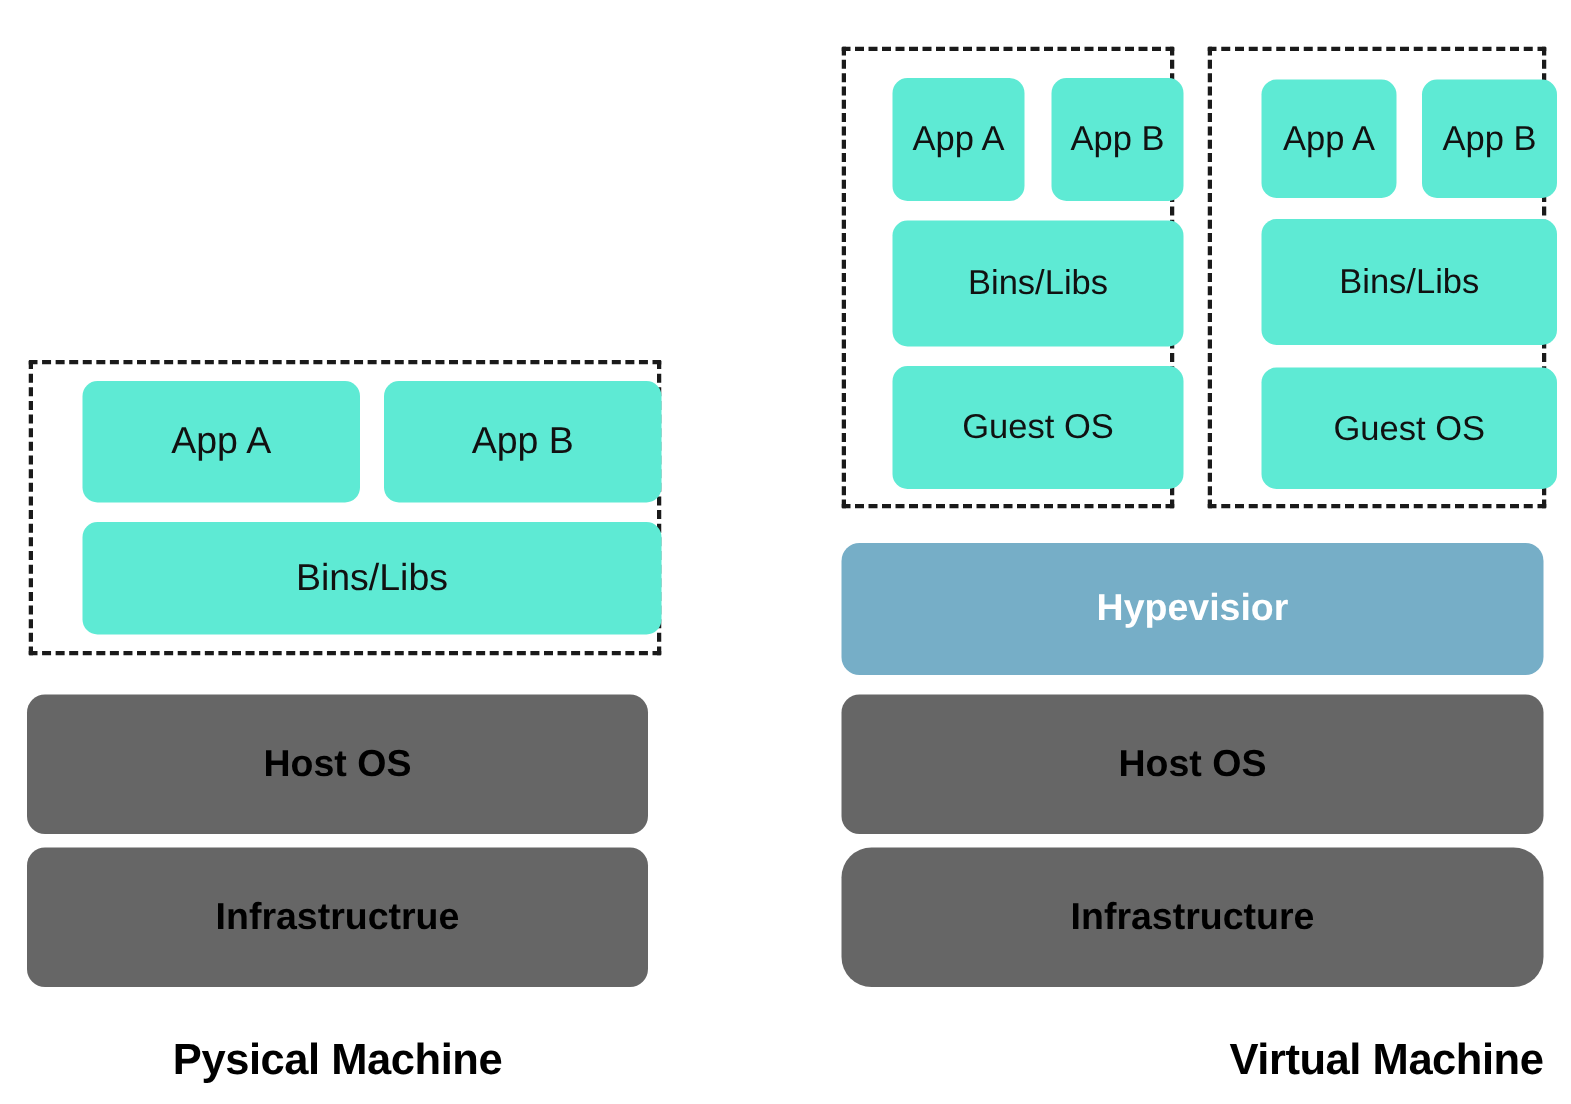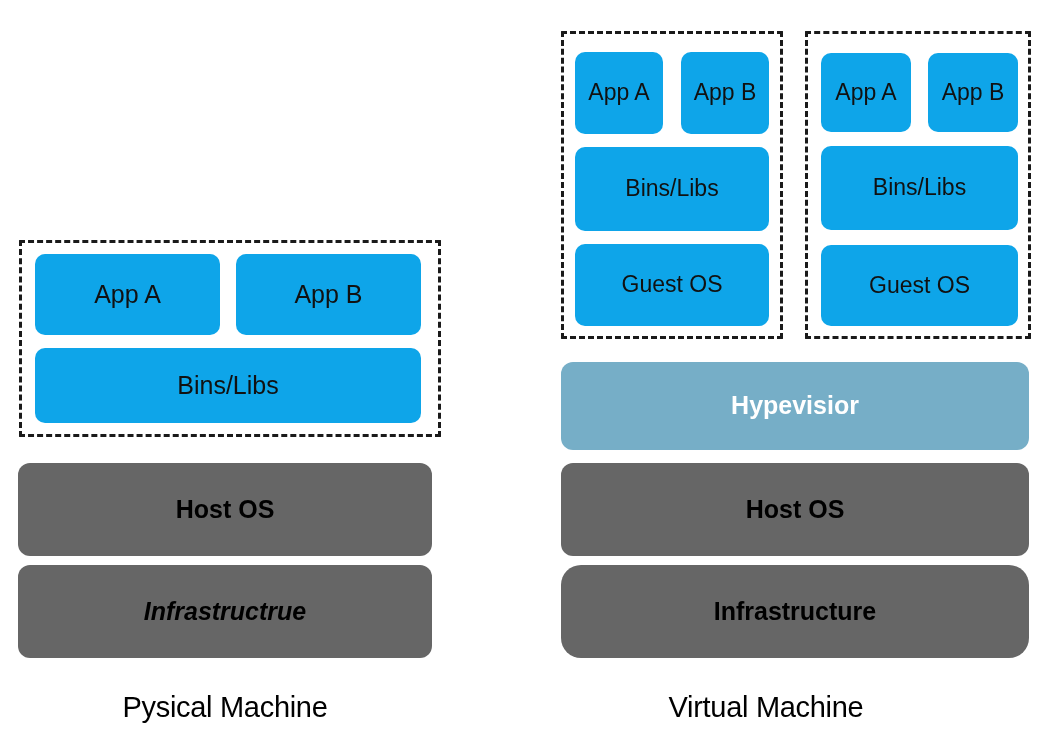--- a/index.html
+++ b/index.html
@@ -32,24 +32,25 @@
   .dashed-frame {
     position: absolute;
     box-sizing: border-box;
     border: 3px dashed #1a1a1a;
     background: transparent;
     border-radius: 1px;
   }
 
   
   .block-yellow {
-    background: #0ea5e9;
+    background: #5eead4;
     border-radius: 10px;
     color: #111111;
     font-weight: 400;
+    margin-left: 20px;
   }
 
   
   .block-gray {
     background: #666666;
     border-radius: 12px;
     color: #000000;
     font-weight: 700;
   }
 
@@ -60,21 +61,21 @@
     color: #ffffff;
     font-weight: 700;
   }
 
   
   .caption {
     position: absolute;
     box-sizing: border-box;
     text-align: center;
     color: #000000;
-    font-weight: 400;
+    font-weight: 700;
     font-size: 29px;
     letter-spacing: -0.3px;
   }
 
   
   .fs-lg   { font-size: 25px; }   
   .fs-md   { font-size: 23px; }   
   .fs-bold { font-size: 25px; }   
 </style>
 </head>
@@ -91,21 +92,21 @@
 </div>
 
 <div class="node block-yellow fs-lg" style="left:35px; top:348px; width:386px; height:75px;">
   <span>Bins/Libs</span>
 </div>
 
 <div class="node block-gray fs-bold" style="left:18px; top:463px; width:414px; height:93px;">
   <span>Host OS</span>
 </div>
 
-<div class="node block-gray fs-bold" style="left:18px; top:565px; width:414px; height:93px;font-style:italic;">
+<div class="node block-gray fs-bold" style="left:18px; top:565px; width:414px; height:93px;">
   <span>Infrastructrue</span>
 </div>
 
 <div class="caption" style="left:18px; top:691px; width:414px;">Pysical Machine</div>
 
 <div class="dashed-frame" style="left:561px; top:31px; width:222px; height:308px;"></div>
 
 <div class="node block-yellow fs-md" style="left:575px; top:52px; width:88px; height:82px;">
   <span>App A</span>
 </div>
@@ -145,13 +146,13 @@
 </div>
 
 <div class="node block-gray fs-bold" style="left:561px; top:463px; width:468px; height:93px;">
   <span>Host OS</span>
 </div>
 
 <div class="node block-gray fs-bold" style="left:561px; top:565px; width:468px; height:93px;border-radius:20px;">
   <span>Infrastructure</span>
 </div>
 
-<div class="caption" style="left:532px; top:691px; width:468px;">Virtual Machine</div>
+<div class="caption" style="left:561px; top:691px; width:468px;text-align:right;">Virtual Machine</div>
 
 </body></html>

